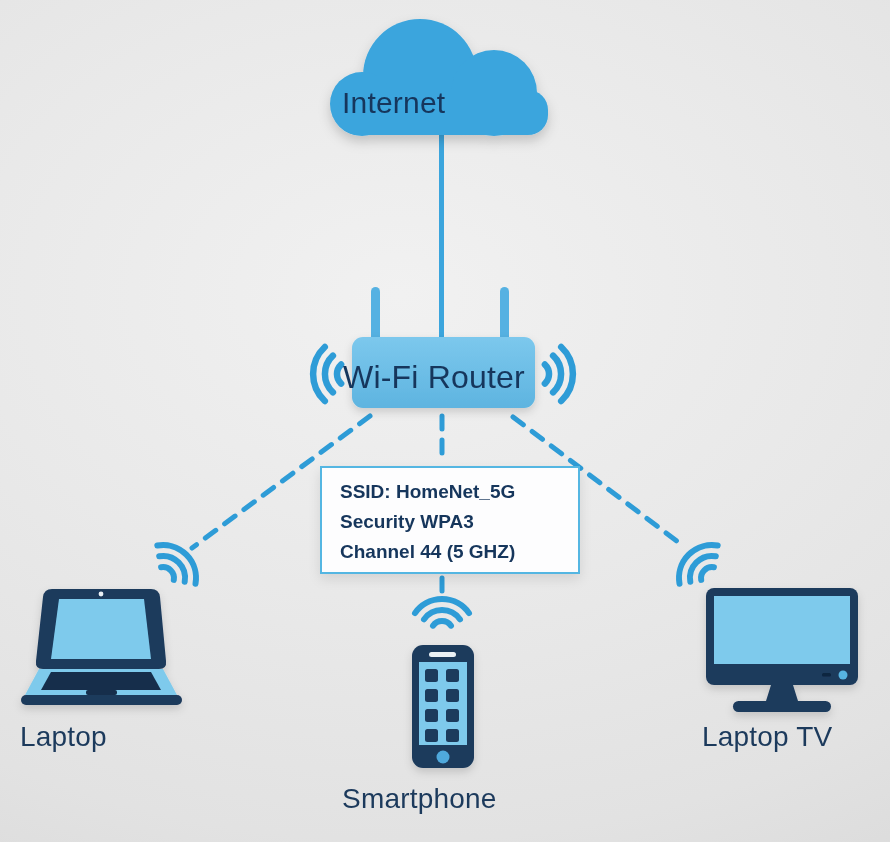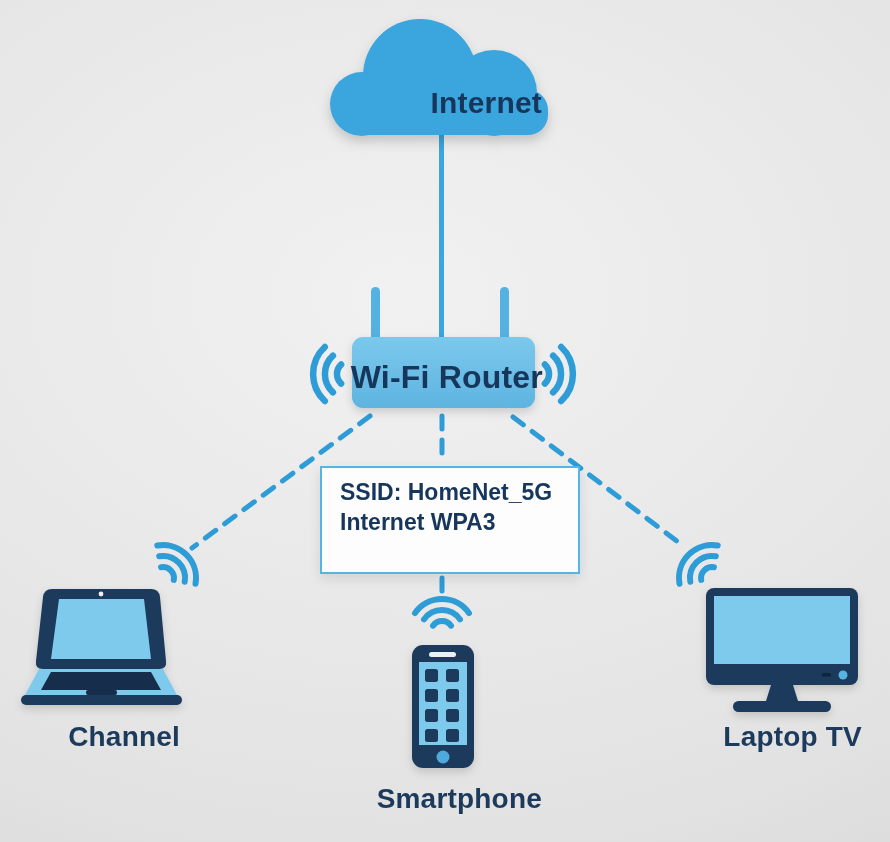--- a/index.html
+++ b/index.html
@@ -3,37 +3,37 @@
 <meta charset="utf-8">
 <style>
   html,body{margin:0;padding:0;background:#d9d9d9;}
   .stage{
     position:relative;width:890px;height:842px;overflow:hidden;
     background:radial-gradient(ellipse 120% 90% at 45% 35%, #f1f1f1 0%, #e9e9e9 40%, #e2e2e2 72%, #d7d7d7 100%);
     font-family:"Liberation Sans", sans-serif;
   }
   .stage svg{position:absolute;left:0;top:0;}
   .label{
-    position:absolute;text-align:right;font-weight:700;color:#16365C;
+    position:absolute;text-align:left;font-weight:400;color:#16365C;
     letter-spacing:0.2px;
   }
   .internet-label{left:342px;top:86px;width:200px;font-size:30px;}
   .router-label{left:343px;top:359px;width:200px;font-size:32px;}
   .device-label{font-size:28px;color:#1C3A5C;}
   .laptop-label{left:20px;top:721px;width:160px;}
   .smartphone-label{left:342px;top:783px;width:200px;}
   .smarttv-label{left:702px;top:721px;width:160px;}
   .ssid-box{
     position:absolute;left:320px;top:466px;width:260px;height:108px;
     box-sizing:border-box;background:#FDFDFE;border:2px solid #54B6E2;
     box-shadow:0 5px 12px rgba(0,0,0,0.10);
     padding:9px 0 0 18px;
   }
   .ssid-box div{
-    font-weight:700;font-size:23px;line-height:30px;color:#16365C;white-space:nowrap;
+    font-weight:700;font-size:19px;line-height:30px;color:#16365C;white-space:nowrap;
   }
 </style>
 </head>
 <body>
 
 <div class="stage">
 
   <svg width="890" height="842" viewBox="0 0 890 842">
     <defs>
       <filter id="ds" x="-40%" y="-40%" width="180%" height="200%">
@@ -132,19 +132,20 @@
       <path d="M 771 685 L 793 685 L 798 701 L 766 701 Z" fill="#1C3A5C"></path>
       <rect x="733" y="701" width="98" height="11" rx="5.5" fill="#1C3A5C"></rect>
     </g>
   </svg>
 
   <div class="label internet-label">Internet</div>
   <div class="label router-label">Wi-Fi Router</div>
 
   <div class="ssid-box">
     <div>SSID: HomeNet_5G</div>
-    <div>Internet WPA3</div>
+    <div>Security WPA3</div>
+    <div>Channel 44 (5 GHZ)</div>
   </div>
 
-  <div class="label device-label laptop-label">Channel</div>
+  <div class="label device-label laptop-label">Laptop</div>
   <div class="label device-label smartphone-label">Smartphone</div>
   <div class="label device-label smarttv-label">Laptop TV</div>
 </div>
 
 </body></html>

